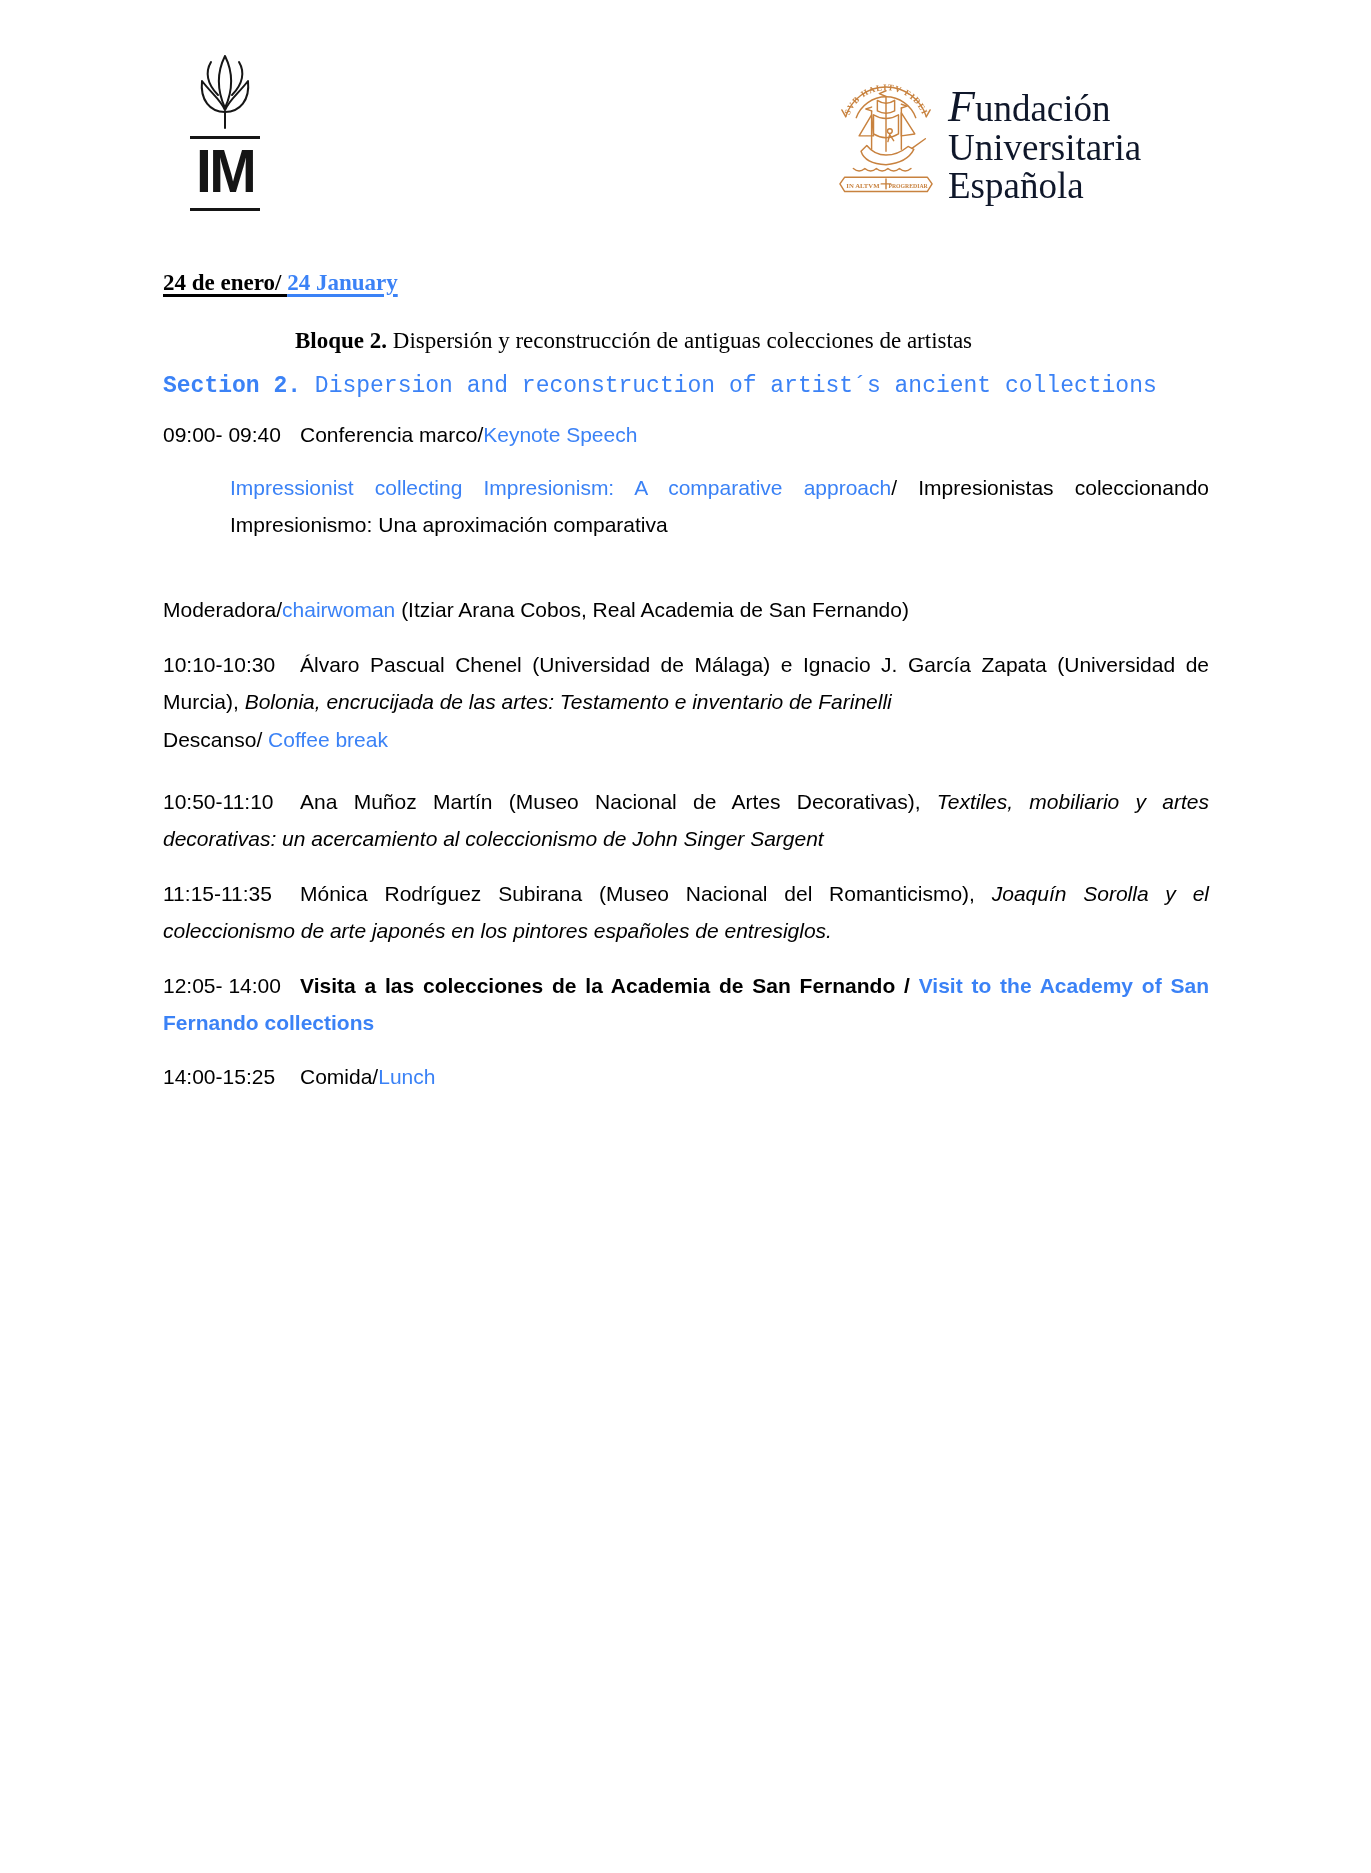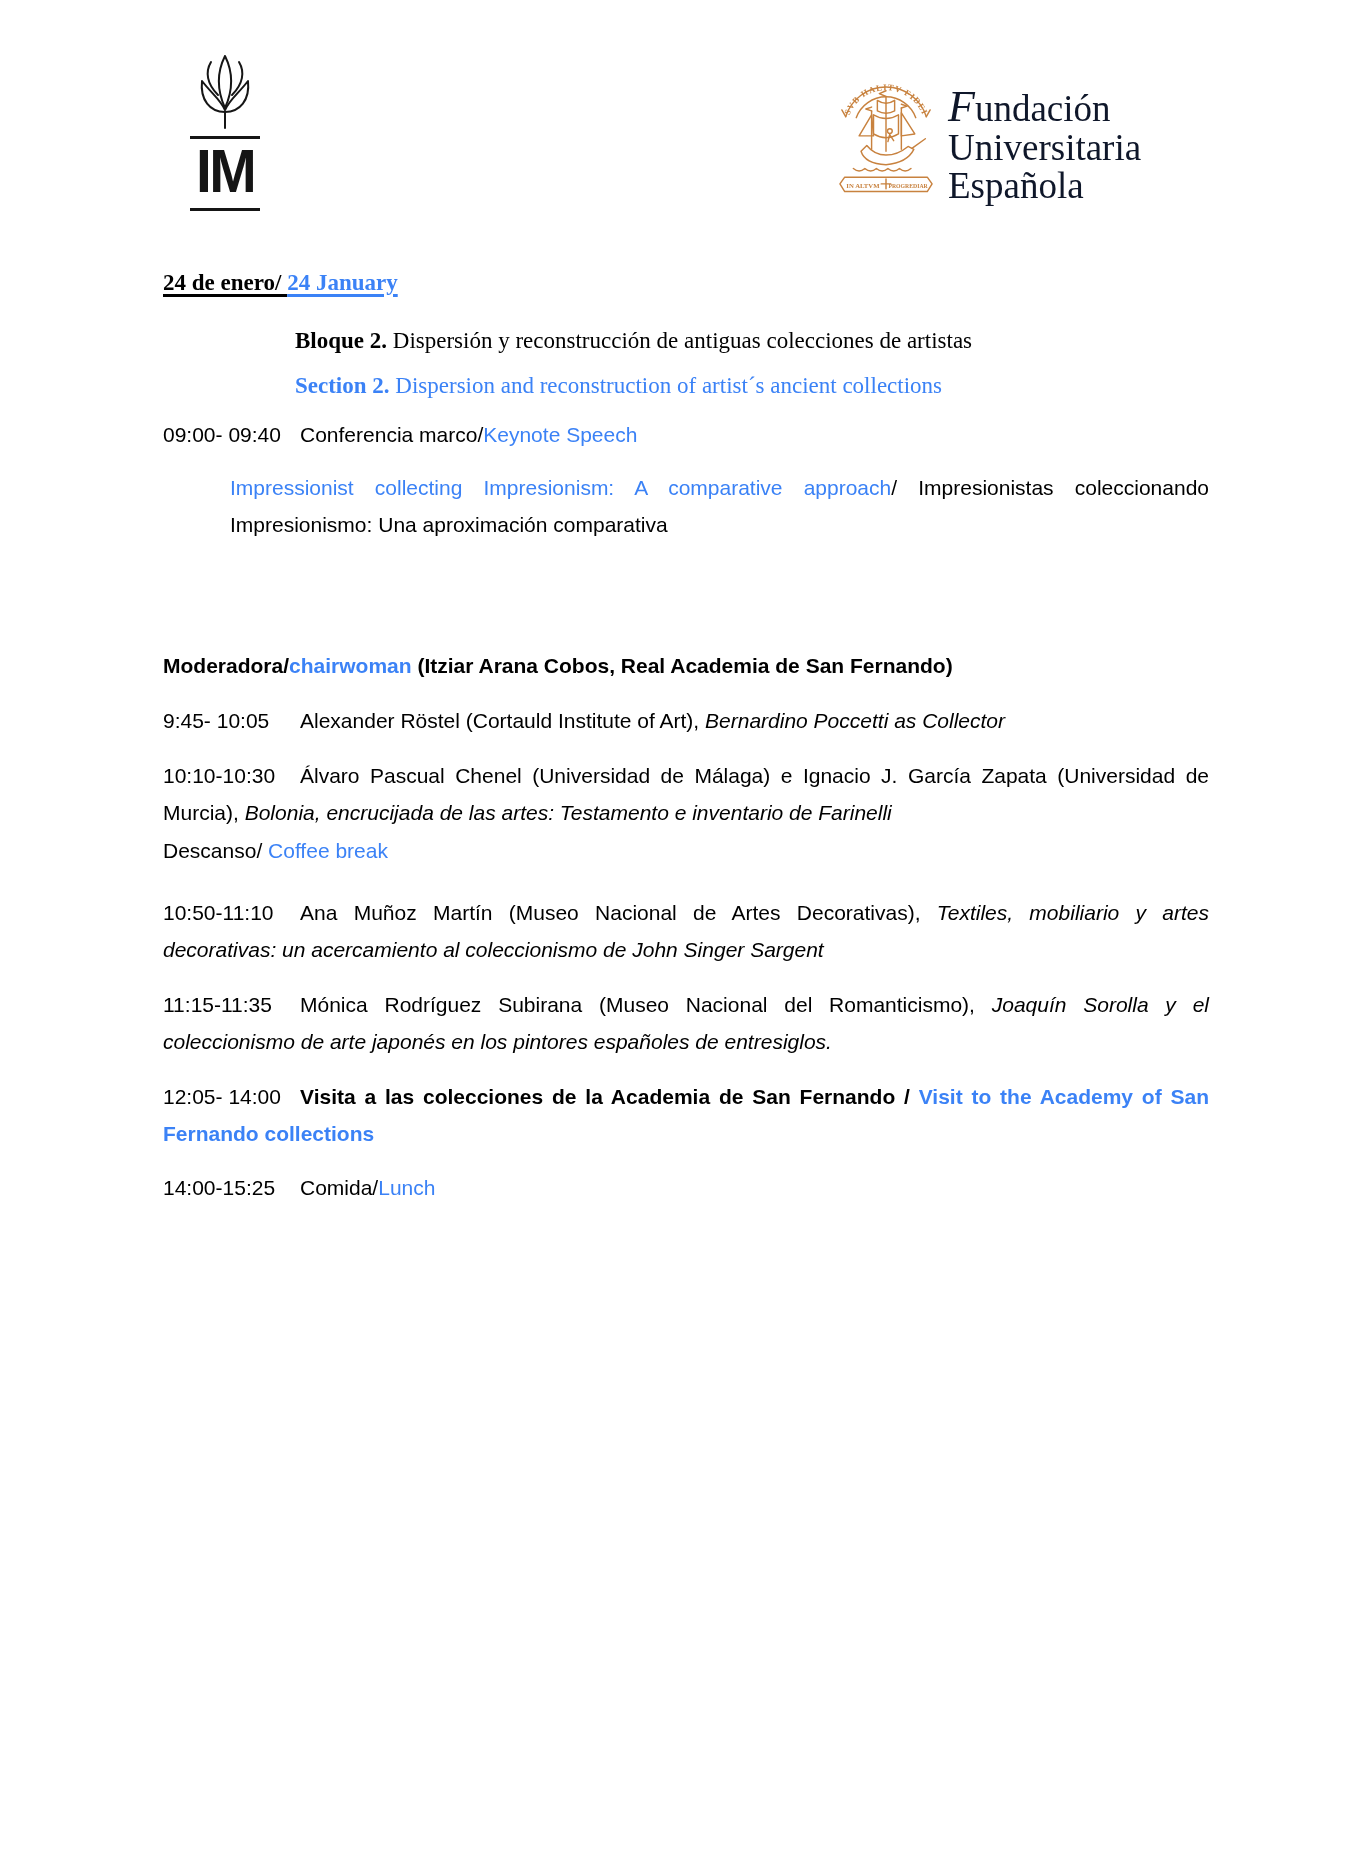--- a/index.html
+++ b/index.html
@@ -28,33 +28,33 @@
     font-size:37px;line-height:38.5px;color:#0f172a;margin-top:24px;
   }
   .fue-name .ln:first-child::first-letter{font-style:italic;font-size:44px;}
 
   
   .content{position:absolute;left:163px;top:268px;width:1046px;}
   p{margin:0;padding:0;}
   .h-date{font-family:"Liberation Serif",serif;font-weight:bold;font-size:23px;line-height:30px;}
   .h-session{font-family:"Liberation Serif",serif;font-weight:bold;font-size:23px;line-height:28px;margin-top:78px;}
   .h-block{font-family:"Liberation Serif",serif;font-size:23px;line-height:28px;margin-left:132px;margin-top:29px;}
-  .h-block-en{font-family:Liberation Serif, serif;font-size:23px;line-height:28px;margin-left:132px;margin-top:17px;}
+  .h-block-en{font-family:Liberation Mono, monospace;font-size:23px;line-height:28px;margin-top:17px;}
   .h-block .lbl,.h-block-en .lbl{font-weight:bold;}
 
   .body-row{font-size:21px;line-height:37px;text-align:justify;}
   .time{display:inline-block;min-width:137px;}
   .ind{margin-left:67px;}
   .gold{color:#3b82f6;}
   .it{font-style:italic;}
   .b{font-weight:bold;}
   .ul{text-decoration:underline;text-decoration-thickness:3px;text-underline-offset:4px;}
 
   .mt16{margin-top:16px;} .mt17{margin-top:17px;} .mt18{margin-top:18px;}
-  .mt1{margin-top:1px;}  .mt25{margin-top:25px;} .mt72{margin-top:104px;font-weight:bold;}
+  .mt1{margin-top:1px;}  .mt25{margin-top:25px;} .mt72{margin-top:48px;}
 
   
   .tulip path{fill:none;stroke:#161616;stroke-width:2;stroke-linecap:round;stroke-linejoin:round;}
   .emblem path,.emblem circle{fill:none;stroke:#C8823F;stroke-width:1.5;stroke-linecap:round;stroke-linejoin:round;}
   .emblem text{fill:#C8823F;stroke:none;font-family:"Liberation Serif",serif;font-weight:bold;}
 </style>
 </head>
 <body>
 
 <div class="page">
@@ -123,21 +123,20 @@
 
     <p class="h-block-en gold"><span class="lbl">Section 2.</span><span> Dispersion and reconstruction of artist´s ancient collections</span></p>
 
     <p class="body-row mt16"><span class="time">09:00- 09:40</span><span>Conferencia marco/</span><span class="gold">Keynote Speech</span></p>
 
 
     <p class="body-row ind mt16"><span class="gold">Impressionist collecting Impresionism: A comparative approach</span><span>/</span><span> Impresionistas coleccionando Impresionismo: Una aproximación comparativa</span></p>
 
     <p class="body-row mt72"><span>Moderadora/</span><span class="gold">chairwoman</span><span> (Itziar Arana Cobos, Real Academia de San Fernando)</span></p>
 
-    <p class="body-row mt18"><span class="time">9:45- 10:05</span><span>Alexander Röstel (Cortauld Institute of Art), </span><span class="it">Bernardino Poccetti as Collector</span></p>
 
     <p class="body-row mt18"><span class="time">10:10-10:30</span><span>Álvaro Pascual Chenel (Universidad de Málaga) e Ignacio J. García Zapata (Universidad de Murcia), </span><span class="it">Bolonia, encrucijada de las artes: Testamento e inventario de Farinelli</span></p>
 
     <p class="body-row mt1"><span>Descanso/ </span><span class="gold">Coffee break</span></p>
 
     <p class="body-row mt25"><span class="time">10:50-11:10</span><span>Ana Muñoz Martín (Museo Nacional de Artes Decorativas), </span><span class="it">Textiles, mobiliario y artes decorativas: un acercamiento al coleccionismo de John Singer Sargent</span></p>
 
     <p class="body-row mt18"><span class="time">11:15-11:35</span><span>Mónica Rodríguez Subirana (Museo Nacional del Romanticismo), </span><span class="it">Joaquín Sorolla y el coleccionismo de arte japonés en los pintores españoles de entresiglos.</span></p>
 
 

